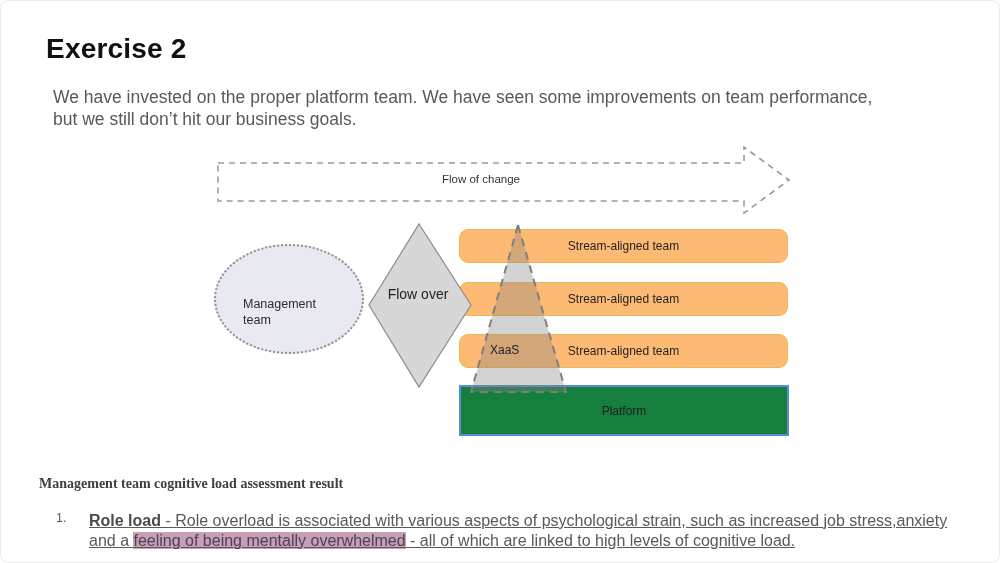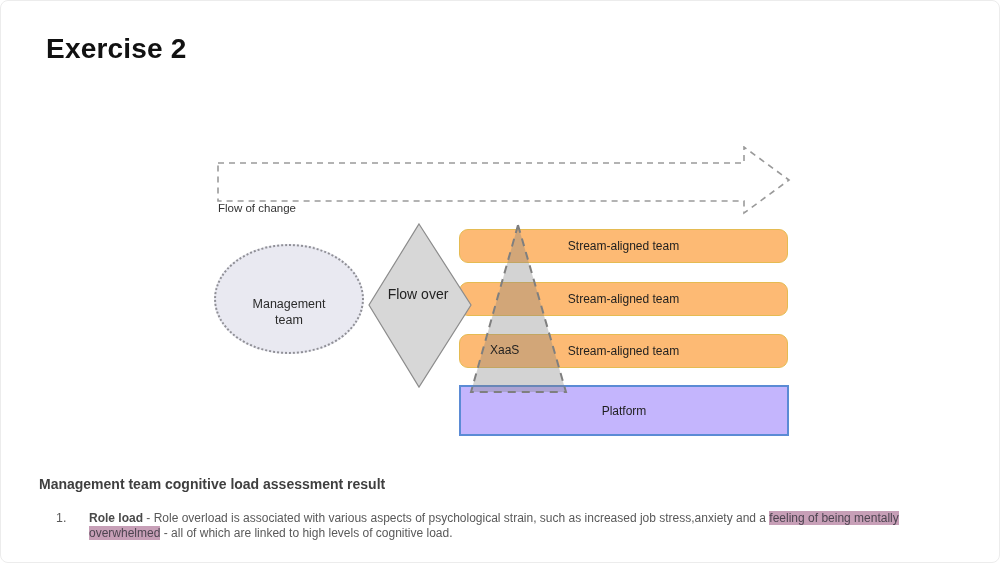--- a/index.html
+++ b/index.html
@@ -21,32 +21,32 @@
   }
   .slide-subtitle{
     left:52px;top:85px;width:840px;
     font-size:17.5px;line-height:1.28;color:#595959;
   }
 
   
   .flow-arrow-svg{left:216px;top:145px;}
   .flow-arrow-label{
     left:217px;top:172px;width:526px;
-    text-align:left;font-size:11.5px;color:#333333;margin-top:29px;
+    text-align:center;font-size:11.5px;color:#333333;
   }
   .mgmt-ellipse{
     left:213px;top:243px;width:146px;height:106px;
     background:#e9e9f1;
     border:2px dotted #8f8f96;
     border-radius:50%;
     display:flex;align-items:center;justify-content:center;
     z-index:1;
   }
   .mgmt-ellipse .lbl{
-    width:92px;text-align:center;
+    width:92px;
     font-size:12.5px;line-height:1.25;color:#2b2b2b;margin-top:27px;
   }
   .diamond-svg{left:366px;top:221px;z-index:2;}
   .diamond-label{
     left:384px;top:285px;width:66px;
     text-align:center;font-size:14px;line-height:1.25;color:#222222;
     z-index:3;
   }
   .team-box{
     left:458px;width:329px;height:34px;
@@ -56,56 +56,57 @@
     box-sizing:border-box;
     display:flex;align-items:center;justify-content:center;
     font-size:12px;color:#1f1f1f;
     z-index:1;
   }
   .team-box-1{top:228px;}
   .team-box-2{top:281px;}
   .team-box-3{top:333px;}
   .platform-box{
     left:458px;top:384px;width:330px;height:51px;
-    background:#c4b5fd;
+    background:#15803d;
     border:2px solid #5b8bd5;
     box-sizing:border-box;
     display:flex;align-items:center;justify-content:center;
     font-size:12px;color:#1f1f1f;
     z-index:1;
   }
   .triangle-svg{left:464px;top:219px;z-index:4;}
   .xaas-label{
     left:489px;top:342px;width:55px;
     text-align:left;font-size:12px;color:#1f1f1f;z-index:5;
   }
 
   
   .assessment-heading{
     left:38px;top:475px;
-    font-size:14px;font-weight:bold;color:#3f3f3f;
+    font-size:14px;font-weight:bold;color:#3f3f3f;font-family:Liberation Serif, serif;
   }
   .list-number{
     left:55px;top:510px;
     font-size:12.4px;color:#595959;
   }
   .list-text{
     left:88px;top:510px;width:875px;
-    font-size:12px;line-height:1.22;color:#595959;
+    font-size:16px;line-height:1.22;color:#595959;text-decoration:underline;
   }
   .list-text .term{font-weight:bold;color:#4a4a4a;}
   .list-text .hl{background:#c79fb7;color:#4d4450;}
 </style>
 </head>
 <body>
 
 <div class="slide">
 
   <div class="abs slide-title">Exercise 2</div>
 
+  <div class="abs slide-subtitle">We have invested on the proper platform team. We have seen some improvements on team performance, but we still don’t hit our business goals.</div>
 
   <svg class="abs flow-arrow-svg" width="574" height="70" viewBox="0 0 574 70">
     <polygon points="1,17 527,17 527,1 572,34 527,67 527,55 1,55" fill="#ffffff" stroke="#9a9a9a" stroke-width="1.6" stroke-dasharray="6,5" stroke-linejoin="miter"></polygon>
   </svg>
   <div class="abs flow-arrow-label">Flow of change</div>
 
   <div class="abs mgmt-ellipse">
     <div class="lbl">Management team</div>
   </div>
 

